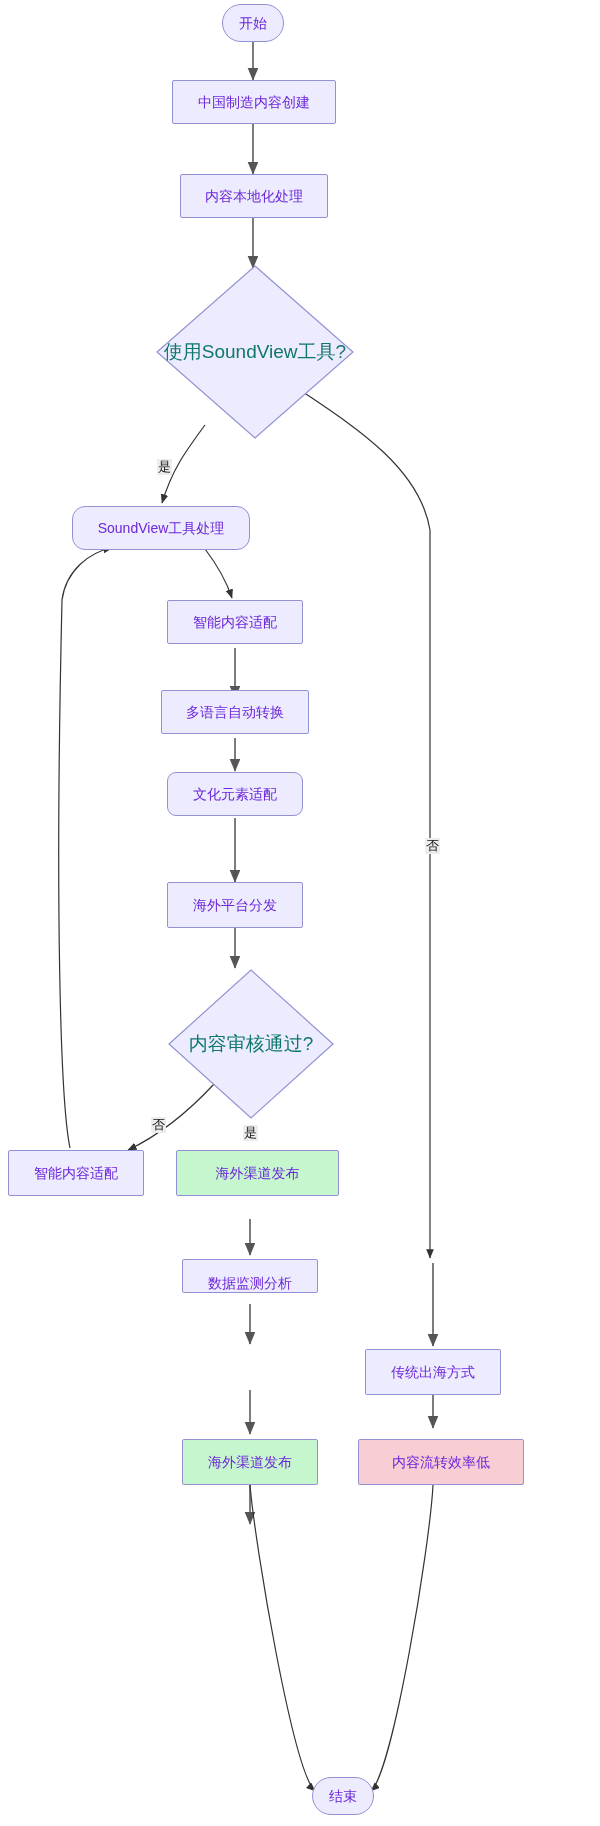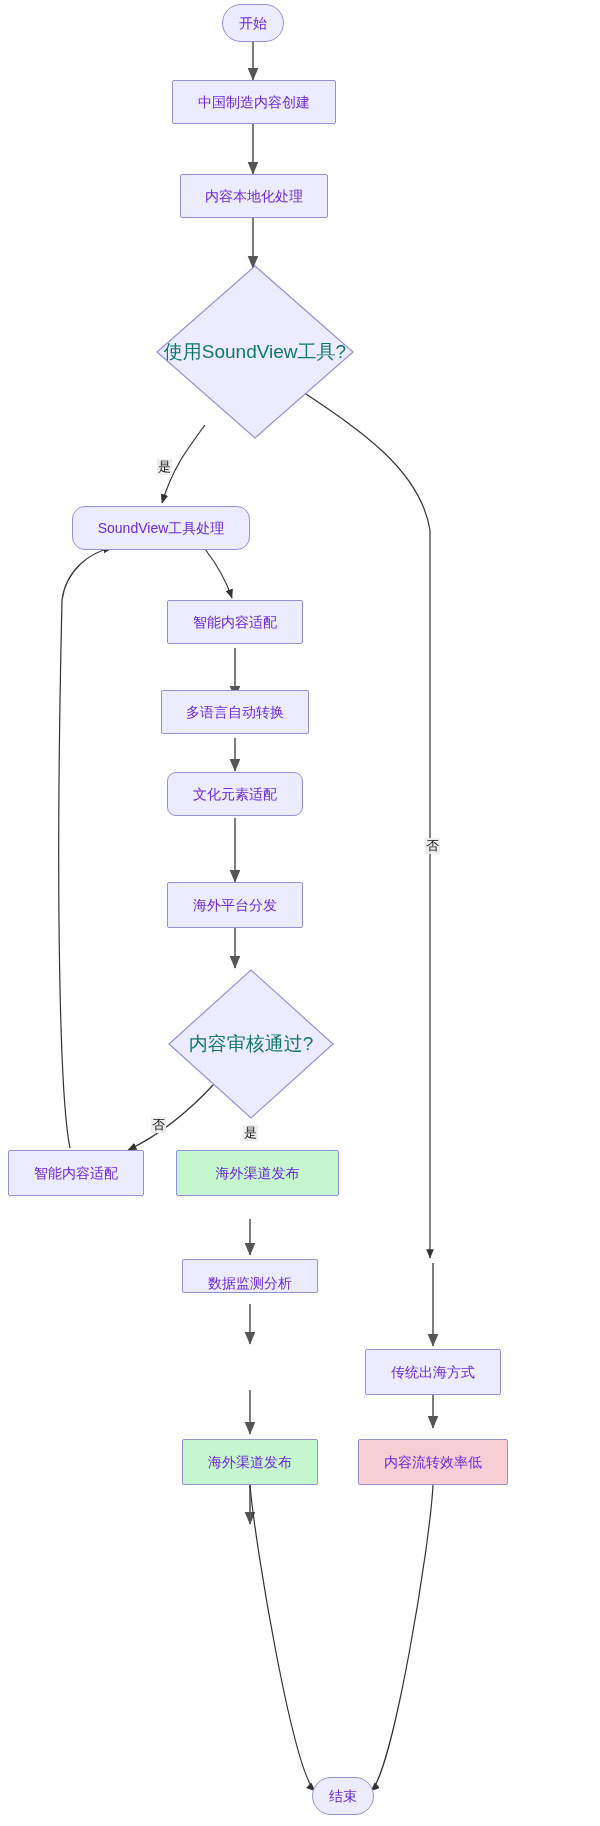--- a/index.html
+++ b/index.html
@@ -128,21 +128,21 @@
 
 
   <div class="node good" style="left:182px;top:1439px;width:136px;height:46px;">
     <span>海外渠道发布</span>
   </div>
 
   <div class="node proc" style="left:365px;top:1349px;width:136px;height:46px;text-align:center;">
     <span>传统出海方式</span>
   </div>
 
-  <div class="node bad" style="left:358px;top:1439px;width:150px;height:46px;">
+  <div class="node bad" style="left:358px;top:1439px;width:166px;height:46px;">
     <span>内容流转效率低</span>
   </div>
 
   <div class="node term" style="left:312px;top:1777px;width:62px;height:38px;">
     <span>结束</span>
   </div>
 
 </div>
 
 </body></html>

